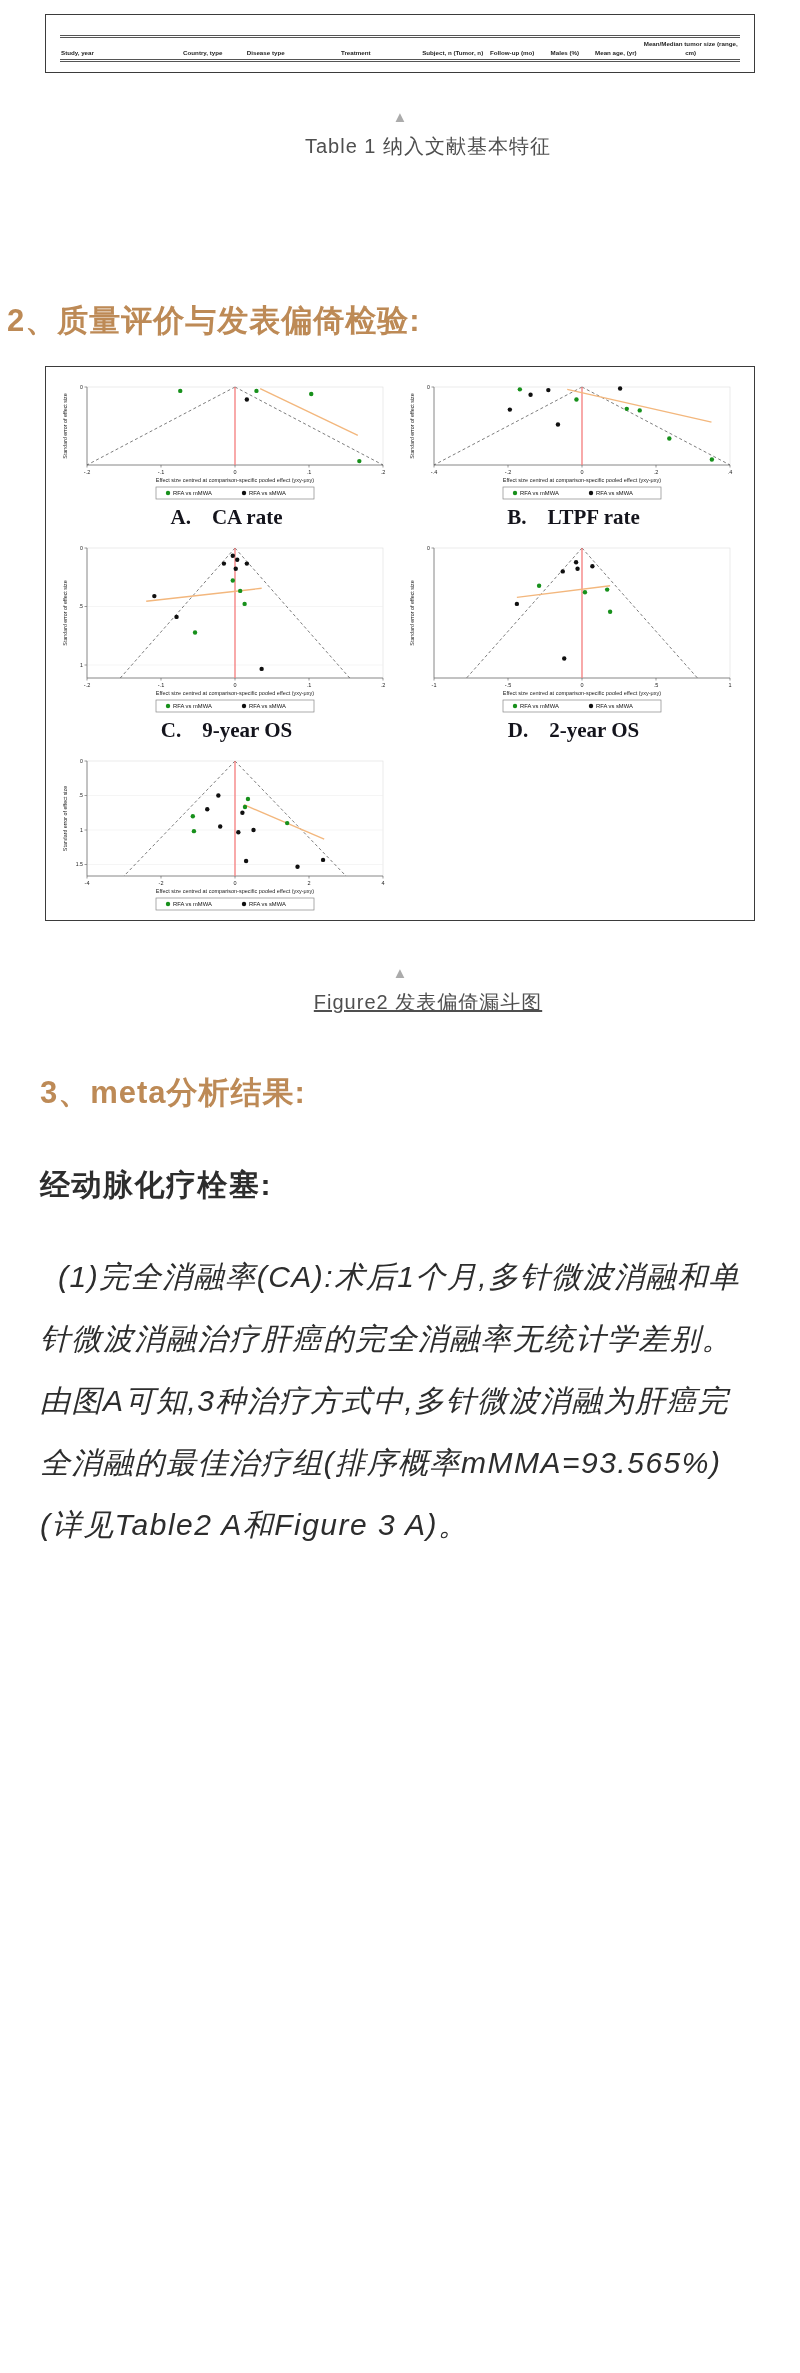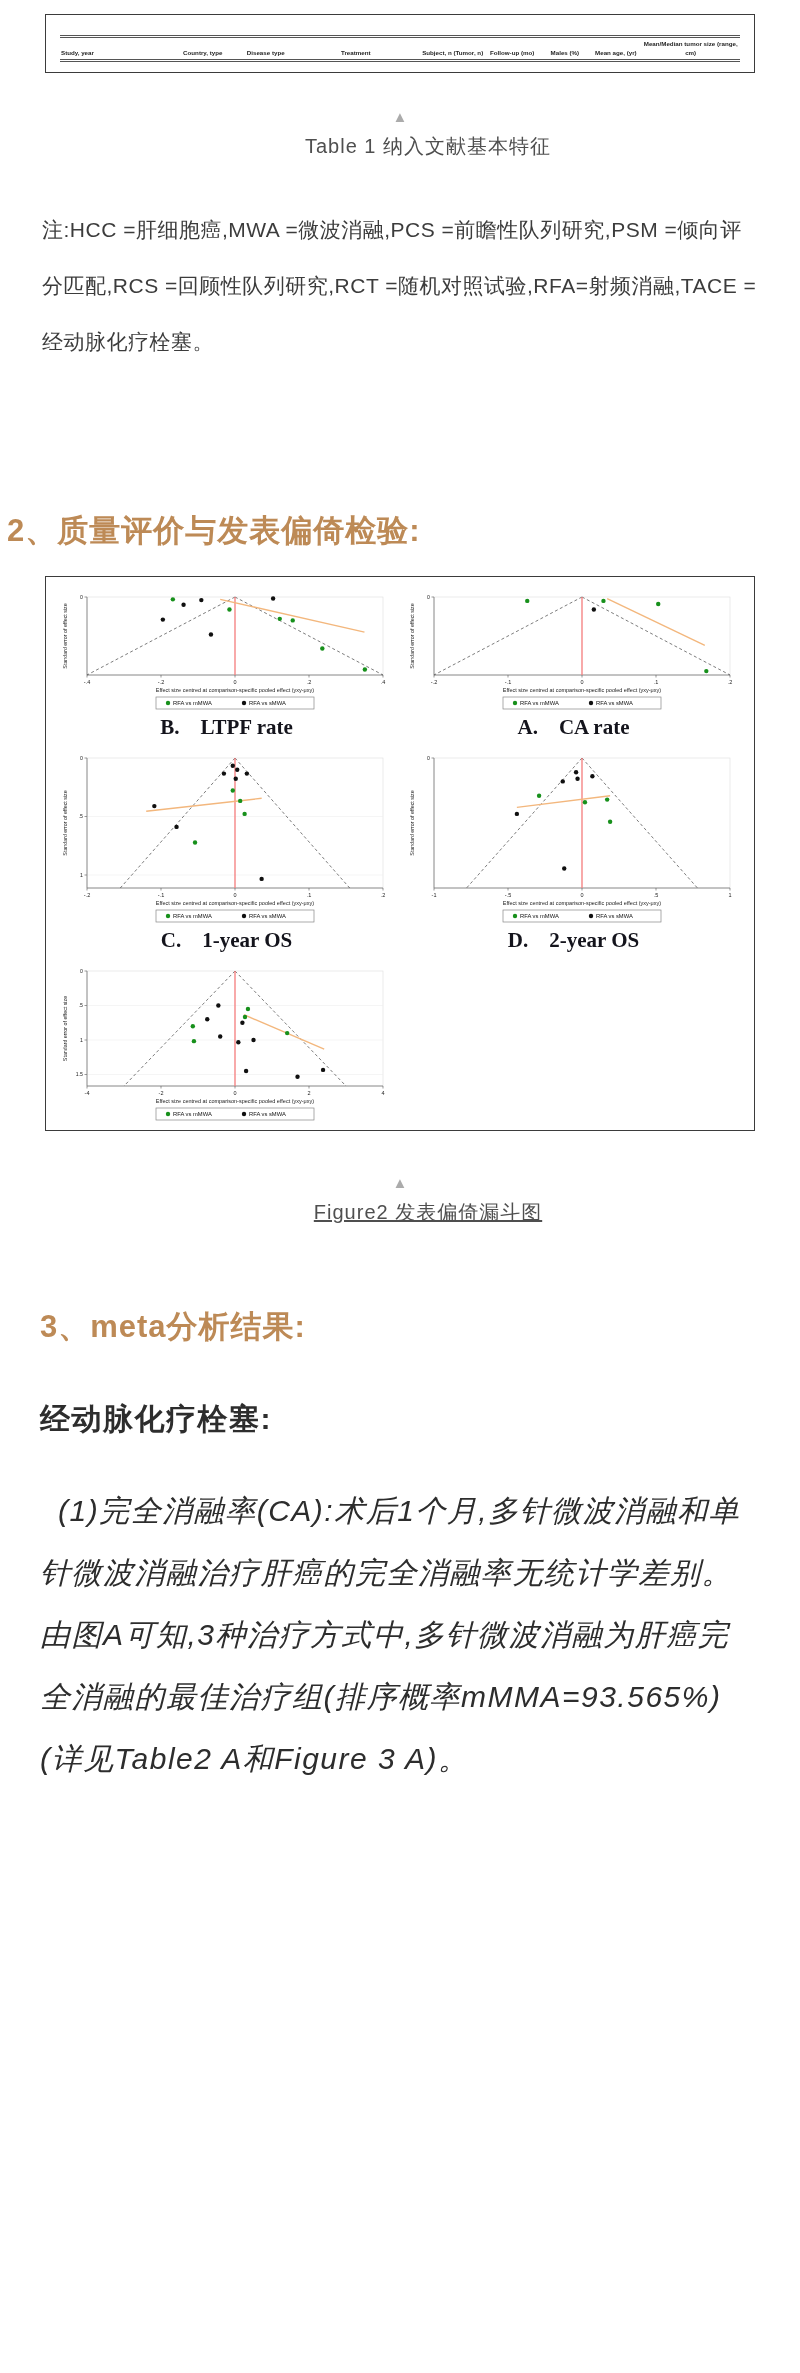--- a/index.html
+++ b/index.html
@@ -59,26 +59,62 @@
             <th>Mean/Median tumor size (range, cm)</th>
           </tr>
         </thead>
       <tbody id="t1-body"></tbody>
     </table>
   </div>
 
   <div class="triangle" style="margin-top:36px;">▲</div>
   <div class="figcaption" style="margin-top:8px;">Table 1 纳入文献基本特征</div>
 
-  <div class="note" style="margin-top:42px;">注:HCC =肝细胞癌,MWA =微波消融,PCS =前瞻性队列研究,PSM =倾向评分匹配,RCS =回顾性队列研究,RCT =随机对照试验,RFA=射频消融,TACE =经动脉化疗栓塞。</div>
 
   <div class="sec-heading" style="margin-top:140px;color:#bd8a56;margin-left:7px;">2、质量评价与发表偏倚检验:</div>
 
   <div class="figbox">
     <div class="funnel-grid" id="funnel-grid">
+        <div class="funnel-cell">
+          <svg width="333" height="122" viewBox="0 0 333 122">
+            <rect x="0" y="0" width="333" height="122" fill="#ffffff"></rect>
+            <rect x="27" y="8" width="296" height="78" fill="none" stroke="#dddddd" stroke-width="0.6"></rect>
+            <line x1="24.5" y1="8" x2="27" y2="8" stroke="#555" stroke-width="0.6"></line>
+            <text x="23" y="9.8" text-anchor="end" font-size="5.2" fill="#222" font-family="Liberation Sans, DejaVu Sans, sans-serif">0</text>
+            <line x1="27" y1="8" x2="27" y2="86" stroke="#777" stroke-width="0.8"></line>
+            <line x1="27" y1="86" x2="323" y2="86" stroke="#777" stroke-width="0.8"></line>
+            <line x1="175" y1="8" x2="27" y2="86" stroke="#444" stroke-width="0.7" stroke-dasharray="3,2.5"></line>
+            <line x1="175" y1="8" x2="323" y2="86" stroke="#444" stroke-width="0.7" stroke-dasharray="3,2.5"></line>
+            <line x1="175" y1="8" x2="175" y2="86" stroke="#f47c7c" stroke-width="1.3"></line>
+            <line x1="200.16" y1="9.56" x2="297.84" y2="56.36" stroke="#f3b77d" stroke-width="1.4"></line>
+            <circle cx="120.24" cy="11.9" r="2.2" fill="#17901b"></circle>
+            <circle cx="196.46" cy="11.9" r="2.2" fill="#17901b"></circle>
+            <circle cx="251.22" cy="15.02" r="2.2" fill="#17901b"></circle>
+            <circle cx="299.32" cy="82.1" r="2.2" fill="#17901b"></circle>
+            <circle cx="186.84" cy="20.48" r="2.2" fill="#101010"></circle>
+            <line x1="27" y1="86" x2="27" y2="88.5" stroke="#555" stroke-width="0.6"></line>
+            <text x="27" y="95" text-anchor="middle" font-size="5.5" fill="#222" font-family="Liberation Sans, DejaVu Sans, sans-serif">-.2</text>
+            <line x1="101" y1="86" x2="101" y2="88.5" stroke="#555" stroke-width="0.6"></line>
+            <text x="101" y="95" text-anchor="middle" font-size="5.5" fill="#222" font-family="Liberation Sans, DejaVu Sans, sans-serif">-.1</text>
+            <line x1="175" y1="86" x2="175" y2="88.5" stroke="#555" stroke-width="0.6"></line>
+            <text x="175" y="95" text-anchor="middle" font-size="5.5" fill="#222" font-family="Liberation Sans, DejaVu Sans, sans-serif">0</text>
+            <line x1="249.00000000000003" y1="86" x2="249.00000000000003" y2="88.5" stroke="#555" stroke-width="0.6"></line>
+            <text x="249.00000000000003" y="95" text-anchor="middle" font-size="5.5" fill="#222" font-family="Liberation Sans, DejaVu Sans, sans-serif">.1</text>
+            <line x1="323" y1="86" x2="323" y2="88.5" stroke="#555" stroke-width="0.6"></line>
+            <text x="323" y="95" text-anchor="middle" font-size="5.5" fill="#222" font-family="Liberation Sans, DejaVu Sans, sans-serif">.2</text>
+            <text x="175" y="103" text-anchor="middle" font-size="5.5" fill="#222" font-family="Liberation Sans, DejaVu Sans, sans-serif">Effect size centred at comparison-specific pooled effect (yxy-μxy)</text>
+            <text x="6.5" y="47" text-anchor="middle" font-size="5.3" fill="#222" font-family="Liberation Sans, DejaVu Sans, sans-serif" transform="rotate(-90 6.5 47)">Standard error of effect size</text>
+            <rect x="96" y="108" width="158" height="12" fill="#fff" stroke="#888" stroke-width="0.7"></rect>
+            <circle cx="108" cy="114" r="2.2" fill="#17901b"></circle>
+            <text x="113" y="116" font-size="5.8" fill="#111" font-family="Liberation Sans, DejaVu Sans, sans-serif">RFA vs mMWA</text>
+            <circle cx="184" cy="114" r="2.2" fill="#101010"></circle>
+            <text x="189" y="116" font-size="5.8" fill="#111" font-family="Liberation Sans, DejaVu Sans, sans-serif">RFA vs sMWA</text>
+          </svg>
+          <div class="funnel-label">A.  CA rate</div>
+        </div>
         <div class="funnel-cell">
           <svg width="333" height="122" viewBox="0 0 333 122">
             <rect x="0" y="0" width="333" height="122" fill="#ffffff"></rect>
             <rect x="27" y="8" width="296" height="78" fill="none" stroke="#dddddd" stroke-width="0.6"></rect>
             <line x1="24.5" y1="8" x2="27" y2="8" stroke="#555" stroke-width="0.6"></line>
             <text x="23" y="9.8" text-anchor="end" font-size="5.2" fill="#222" font-family="Liberation Sans, DejaVu Sans, sans-serif">0</text>
             <line x1="27" y1="8" x2="27" y2="86" stroke="#777" stroke-width="0.8"></line>
             <line x1="27" y1="86" x2="323" y2="86" stroke="#777" stroke-width="0.8"></line>
             <line x1="175" y1="8" x2="27" y2="86" stroke="#444" stroke-width="0.7" stroke-dasharray="3,2.5"></line>
             <line x1="175" y1="8" x2="323" y2="86" stroke="#444" stroke-width="0.7" stroke-dasharray="3,2.5"></line>
@@ -107,57 +143,20 @@
             <text x="323" y="95" text-anchor="middle" font-size="5.5" fill="#222" font-family="Liberation Sans, DejaVu Sans, sans-serif">.4</text>
             <text x="175" y="103" text-anchor="middle" font-size="5.5" fill="#222" font-family="Liberation Sans, DejaVu Sans, sans-serif">Effect size centred at comparison-specific pooled effect (yxy-μxy)</text>
             <text x="6.5" y="47" text-anchor="middle" font-size="5.3" fill="#222" font-family="Liberation Sans, DejaVu Sans, sans-serif" transform="rotate(-90 6.5 47)">Standard error of effect size</text>
             <rect x="96" y="108" width="158" height="12" fill="#fff" stroke="#888" stroke-width="0.7"></rect>
             <circle cx="108" cy="114" r="2.2" fill="#17901b"></circle>
             <text x="113" y="116" font-size="5.8" fill="#111" font-family="Liberation Sans, DejaVu Sans, sans-serif">RFA vs mMWA</text>
             <circle cx="184" cy="114" r="2.2" fill="#101010"></circle>
             <text x="189" y="116" font-size="5.8" fill="#111" font-family="Liberation Sans, DejaVu Sans, sans-serif">RFA vs sMWA</text>
           </svg>
           <div class="funnel-label">B.  LTPF rate</div>
-        </div>
-        <div class="funnel-cell">
-          <svg width="333" height="122" viewBox="0 0 333 122">
-            <rect x="0" y="0" width="333" height="122" fill="#ffffff"></rect>
-            <rect x="27" y="8" width="296" height="78" fill="none" stroke="#dddddd" stroke-width="0.6"></rect>
-            <line x1="24.5" y1="8" x2="27" y2="8" stroke="#555" stroke-width="0.6"></line>
-            <text x="23" y="9.8" text-anchor="end" font-size="5.2" fill="#222" font-family="Liberation Sans, DejaVu Sans, sans-serif">0</text>
-            <line x1="27" y1="8" x2="27" y2="86" stroke="#777" stroke-width="0.8"></line>
-            <line x1="27" y1="86" x2="323" y2="86" stroke="#777" stroke-width="0.8"></line>
-            <line x1="175" y1="8" x2="27" y2="86" stroke="#444" stroke-width="0.7" stroke-dasharray="3,2.5"></line>
-            <line x1="175" y1="8" x2="323" y2="86" stroke="#444" stroke-width="0.7" stroke-dasharray="3,2.5"></line>
-            <line x1="175" y1="8" x2="175" y2="86" stroke="#f47c7c" stroke-width="1.3"></line>
-            <line x1="200.16" y1="9.56" x2="297.84" y2="56.36" stroke="#f3b77d" stroke-width="1.4"></line>
-            <circle cx="120.24" cy="11.9" r="2.2" fill="#17901b"></circle>
-            <circle cx="196.46" cy="11.9" r="2.2" fill="#17901b"></circle>
-            <circle cx="251.22" cy="15.02" r="2.2" fill="#17901b"></circle>
-            <circle cx="299.32" cy="82.1" r="2.2" fill="#17901b"></circle>
-            <circle cx="186.84" cy="20.48" r="2.2" fill="#101010"></circle>
-            <line x1="27" y1="86" x2="27" y2="88.5" stroke="#555" stroke-width="0.6"></line>
-            <text x="27" y="95" text-anchor="middle" font-size="5.5" fill="#222" font-family="Liberation Sans, DejaVu Sans, sans-serif">-.2</text>
-            <line x1="101" y1="86" x2="101" y2="88.5" stroke="#555" stroke-width="0.6"></line>
-            <text x="101" y="95" text-anchor="middle" font-size="5.5" fill="#222" font-family="Liberation Sans, DejaVu Sans, sans-serif">-.1</text>
-            <line x1="175" y1="86" x2="175" y2="88.5" stroke="#555" stroke-width="0.6"></line>
-            <text x="175" y="95" text-anchor="middle" font-size="5.5" fill="#222" font-family="Liberation Sans, DejaVu Sans, sans-serif">0</text>
-            <line x1="249.00000000000003" y1="86" x2="249.00000000000003" y2="88.5" stroke="#555" stroke-width="0.6"></line>
-            <text x="249.00000000000003" y="95" text-anchor="middle" font-size="5.5" fill="#222" font-family="Liberation Sans, DejaVu Sans, sans-serif">.1</text>
-            <line x1="323" y1="86" x2="323" y2="88.5" stroke="#555" stroke-width="0.6"></line>
-            <text x="323" y="95" text-anchor="middle" font-size="5.5" fill="#222" font-family="Liberation Sans, DejaVu Sans, sans-serif">.2</text>
-            <text x="175" y="103" text-anchor="middle" font-size="5.5" fill="#222" font-family="Liberation Sans, DejaVu Sans, sans-serif">Effect size centred at comparison-specific pooled effect (yxy-μxy)</text>
-            <text x="6.5" y="47" text-anchor="middle" font-size="5.3" fill="#222" font-family="Liberation Sans, DejaVu Sans, sans-serif" transform="rotate(-90 6.5 47)">Standard error of effect size</text>
-            <rect x="96" y="108" width="158" height="12" fill="#fff" stroke="#888" stroke-width="0.7"></rect>
-            <circle cx="108" cy="114" r="2.2" fill="#17901b"></circle>
-            <text x="113" y="116" font-size="5.8" fill="#111" font-family="Liberation Sans, DejaVu Sans, sans-serif">RFA vs mMWA</text>
-            <circle cx="184" cy="114" r="2.2" fill="#101010"></circle>
-            <text x="189" y="116" font-size="5.8" fill="#111" font-family="Liberation Sans, DejaVu Sans, sans-serif">RFA vs sMWA</text>
-          </svg>
-          <div class="funnel-label">A.  CA rate</div>
         </div>
         <div class="funnel-cell">
           <svg width="333" height="174" viewBox="0 0 333 174">
             <rect x="0" y="0" width="333" height="174" fill="#ffffff"></rect>
             <rect x="27" y="8" width="296" height="130" fill="none" stroke="#dddddd" stroke-width="0.6"></rect>
             <line x1="24.5" y1="8" x2="27" y2="8" stroke="#555" stroke-width="0.6"></line>
             <text x="23" y="9.8" text-anchor="end" font-size="5.2" fill="#222" font-family="Liberation Sans, DejaVu Sans, sans-serif">0</text>
             <line x1="27" y1="66.5" x2="323" y2="66.5" stroke="#eeeeee" stroke-width="0.6"></line>
             <line x1="24.5" y1="66.5" x2="27" y2="66.5" stroke="#555" stroke-width="0.6"></line>
             <text x="23" y="68.3" text-anchor="end" font-size="5.2" fill="#222" font-family="Liberation Sans, DejaVu Sans, sans-serif">.5</text>
@@ -193,21 +192,21 @@
             <line x1="323" y1="138" x2="323" y2="140.5" stroke="#555" stroke-width="0.6"></line>
             <text x="323" y="147" text-anchor="middle" font-size="5.5" fill="#222" font-family="Liberation Sans, DejaVu Sans, sans-serif">.2</text>
             <text x="175" y="155" text-anchor="middle" font-size="5.5" fill="#222" font-family="Liberation Sans, DejaVu Sans, sans-serif">Effect size centred at comparison-specific pooled effect (yxy-μxy)</text>
             <text x="6.5" y="73" text-anchor="middle" font-size="5.3" fill="#222" font-family="Liberation Sans, DejaVu Sans, sans-serif" transform="rotate(-90 6.5 73)">Standard error of effect size</text>
             <rect x="96" y="160" width="158" height="12" fill="#fff" stroke="#888" stroke-width="0.7"></rect>
             <circle cx="108" cy="166" r="2.2" fill="#17901b"></circle>
             <text x="113" y="168" font-size="5.8" fill="#111" font-family="Liberation Sans, DejaVu Sans, sans-serif">RFA vs mMWA</text>
             <circle cx="184" cy="166" r="2.2" fill="#101010"></circle>
             <text x="189" y="168" font-size="5.8" fill="#111" font-family="Liberation Sans, DejaVu Sans, sans-serif">RFA vs sMWA</text>
           </svg>
-          <div class="funnel-label">C.  1-year OS</div>
+          <div class="funnel-label">C.  9-year OS</div>
         </div>
         <div class="funnel-cell">
           <svg width="333" height="174" viewBox="0 0 333 174">
             <rect x="0" y="0" width="333" height="174" fill="#ffffff"></rect>
             <rect x="27" y="8" width="296" height="130" fill="none" stroke="#dddddd" stroke-width="0.6"></rect>
             <line x1="24.5" y1="8" x2="27" y2="8" stroke="#555" stroke-width="0.6"></line>
             <text x="23" y="9.8" text-anchor="end" font-size="5.2" fill="#222" font-family="Liberation Sans, DejaVu Sans, sans-serif">0</text>
             <line x1="27" y1="8" x2="27" y2="138" stroke="#777" stroke-width="0.8"></line>
             <line x1="27" y1="138" x2="323" y2="138" stroke="#777" stroke-width="0.8"></line>
             <line x1="175" y1="8" x2="59.559999999999995" y2="138" stroke="#444" stroke-width="0.7" stroke-dasharray="3,2.5"></line>
@@ -298,17 +297,17 @@
             <text x="189" y="153" font-size="5.8" fill="#111" font-family="Liberation Sans, DejaVu Sans, sans-serif">RFA vs sMWA</text>
           </svg>
         </div>
       </div>
   </div>
 
   <div class="triangle" style="margin-top:44px;">▲</div>
   <div class="figcaption" style="margin-top:8px;text-decoration:underline;">Figure2 发表偏倚漏斗图</div>
 
 
-  <div class="sec-heading" style="margin-top:80px;color:#bd8a56;">3、meta分析结果:</div>
+  <div class="sec-heading" style="margin-top:56px;color:#bd8a56;">3、meta分析结果:</div>
   <div class="para para-bold" style="margin-top:40px;">经动脉化疗栓塞:</div>
   <div class="para" style="margin-top:30px;text-indent:18px;font-style:italic;">(1)完全消融率(CA):术后1个月,多针微波消融和单针微波消融治疗肝癌的完全消融率无统计学差别。由图A可知,3种治疗方式中,多针微波消融为肝癌完全消融的最佳治疗组(排序概率mMMA=93.565%)(详见Table2 A和Figure 3 A)。</div>
 
 </div>
 
 </body></html>

